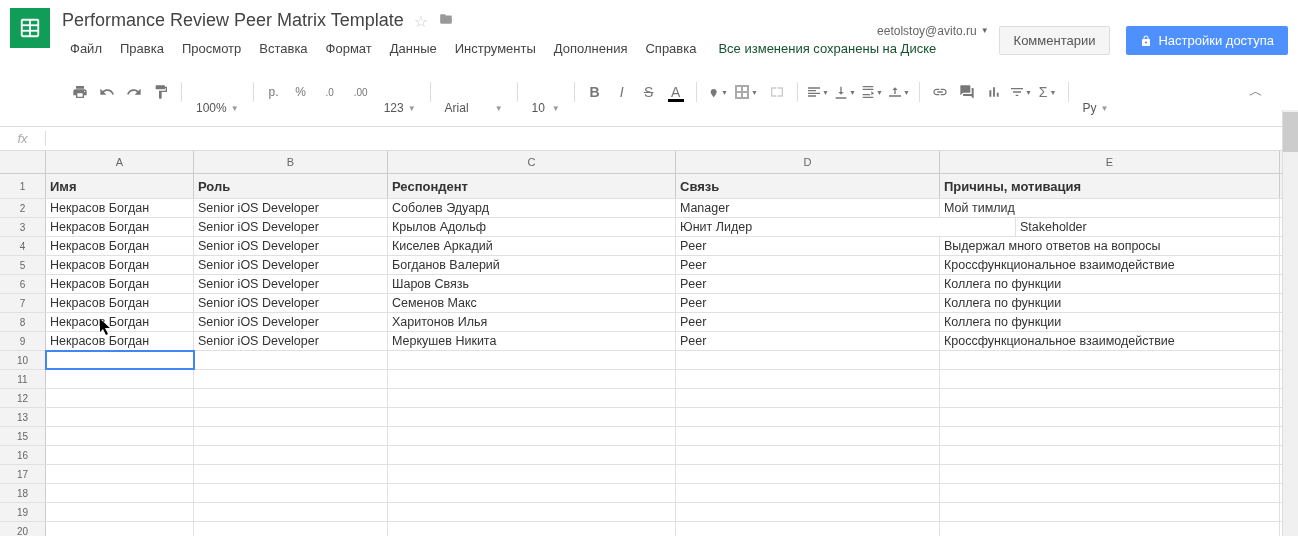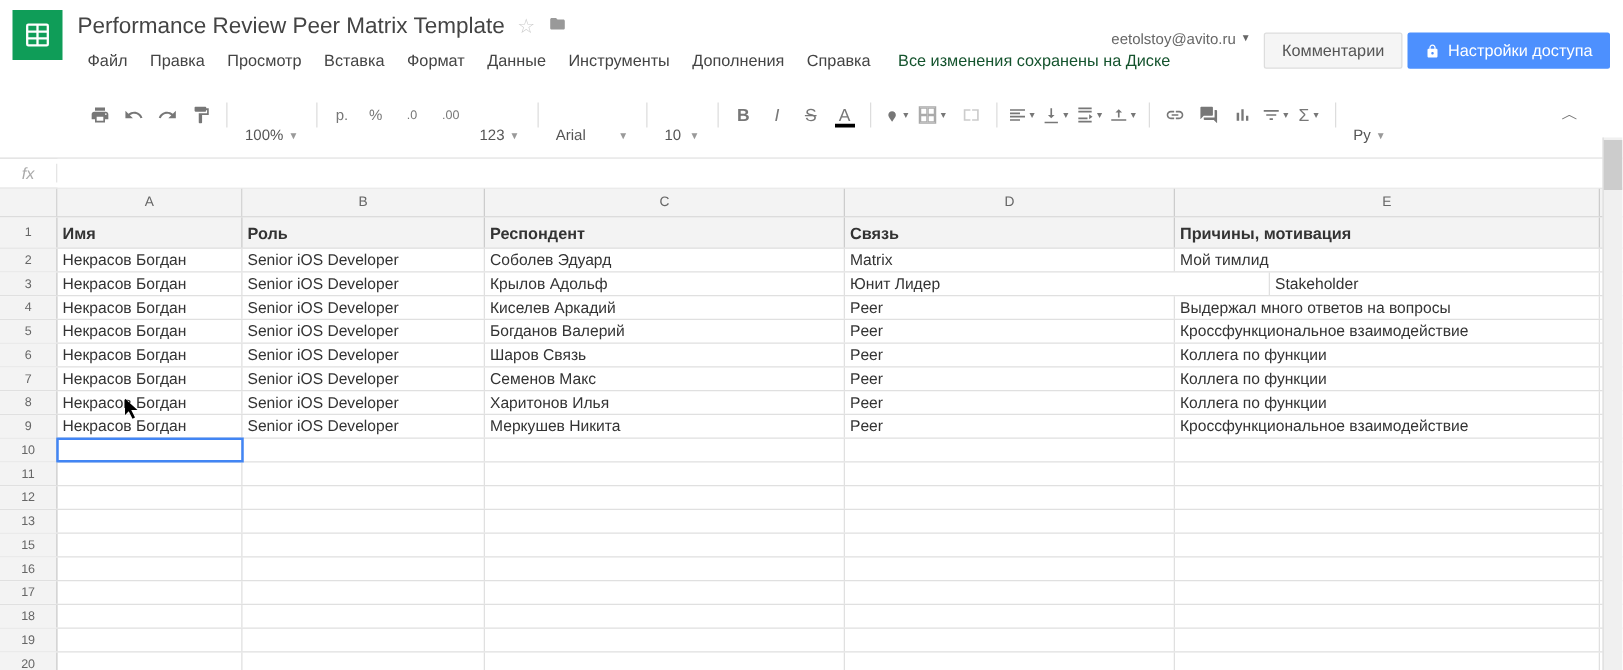--- a/index.html
+++ b/index.html
@@ -88,21 +88,21 @@
       <span class="menu-item">Дополнения</span>
       <span class="menu-item">Справка</span>
       <span class="save-status">Все изменения сохранены на Диске</span>
     </div>
   </div>
   <div class="right-header">
     <div class="account">
         <span>eetolstoy@avito.ru</span> 
         <span style="font-size:8px;">▼</span>
       </div>
-    <div style="display:flex;gap:4px;margin-top:20px;">
+    <div style="display:flex;gap:16px;margin-top:20px;">
       <button class="btn-comments">Комментарии</button>
       <button class="btn-share">
         <svg viewBox="0 0 24 24" fill="#fff">
             <path d="M18 8h-1V6c0-2.76-2.24-5-5-5S7 3.24 7 6v2H6c-1.1 0-2 .9-2 2v10c0 1.1.9 2 2 2h12c1.1 0 2-.9 2-2V10c0-1.1-.9-2-2-2zm-6 9c-1.1 0-2-.9-2-2s.9-2 2-2 2 .9 2 2-.9 2-2 2zM9 8V6c0-1.66 1.34-3 3-3s3 1.34 3 3v2H9z"></path>
           </svg>
         <span>Настройки доступа</span>
       </button>
     </div>
   </div>
 </div>
@@ -261,21 +261,21 @@
         <div class="cell col-B">Роль</div>
         <div class="cell col-C">Респондент</div>
         <div class="cell col-D">Связь</div>
         <div class="cell col-E">Причины, мотивация</div>
       </div>
       <div class="row">
         <div class="row-h">2</div>
         <div class="cell col-A">Некрасов Богдан</div>
         <div class="cell col-B">Senior iOS Developer</div>
         <div class="cell col-C">Соболев Эдуард</div>
-        <div class="cell col-D">Matrix</div>
+        <div class="cell col-D">Manager</div>
         <div class="cell col-E">Мой тимлид</div>
       </div>
       <div class="row">
         <div class="row-h">3</div>
         <div class="cell col-A">Некрасов Богдан</div>
         <div class="cell col-B">Senior iOS Developer</div>
         <div class="cell col-C">Крылов Адольф</div>
         <div class="cell col-E">Юнит Лидер</div>
         <div class="cell col-D">Stakeholder</div>
       </div>

